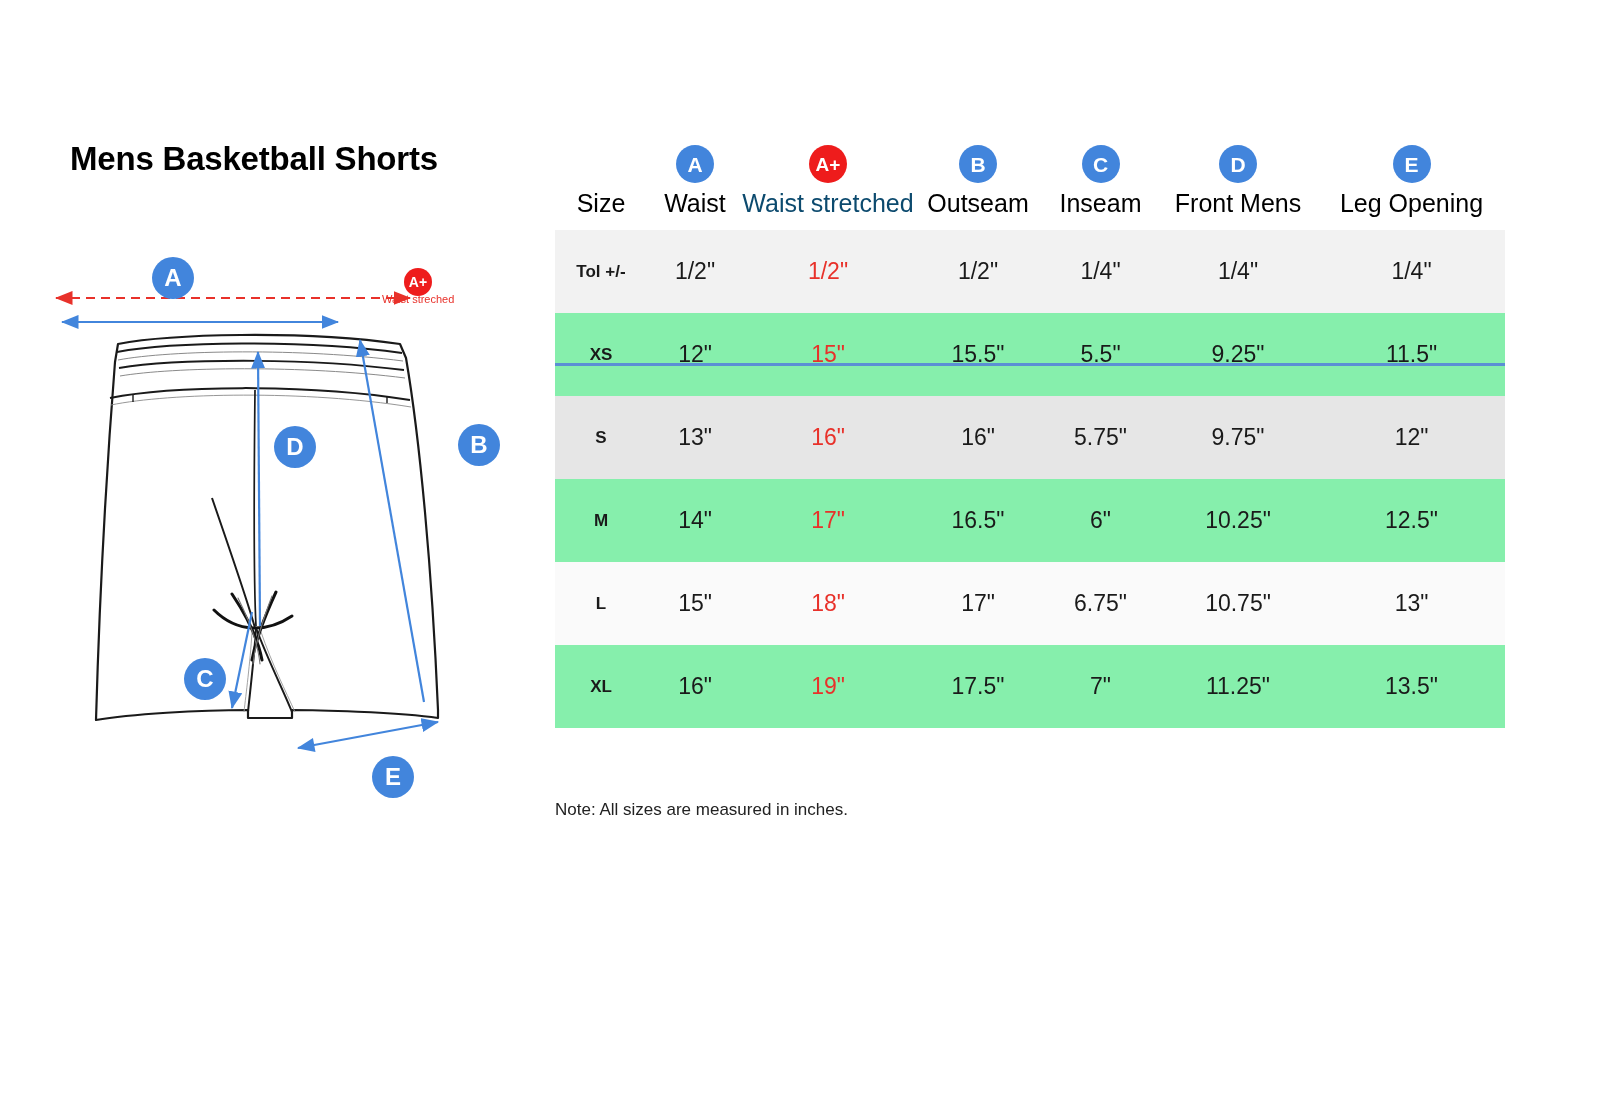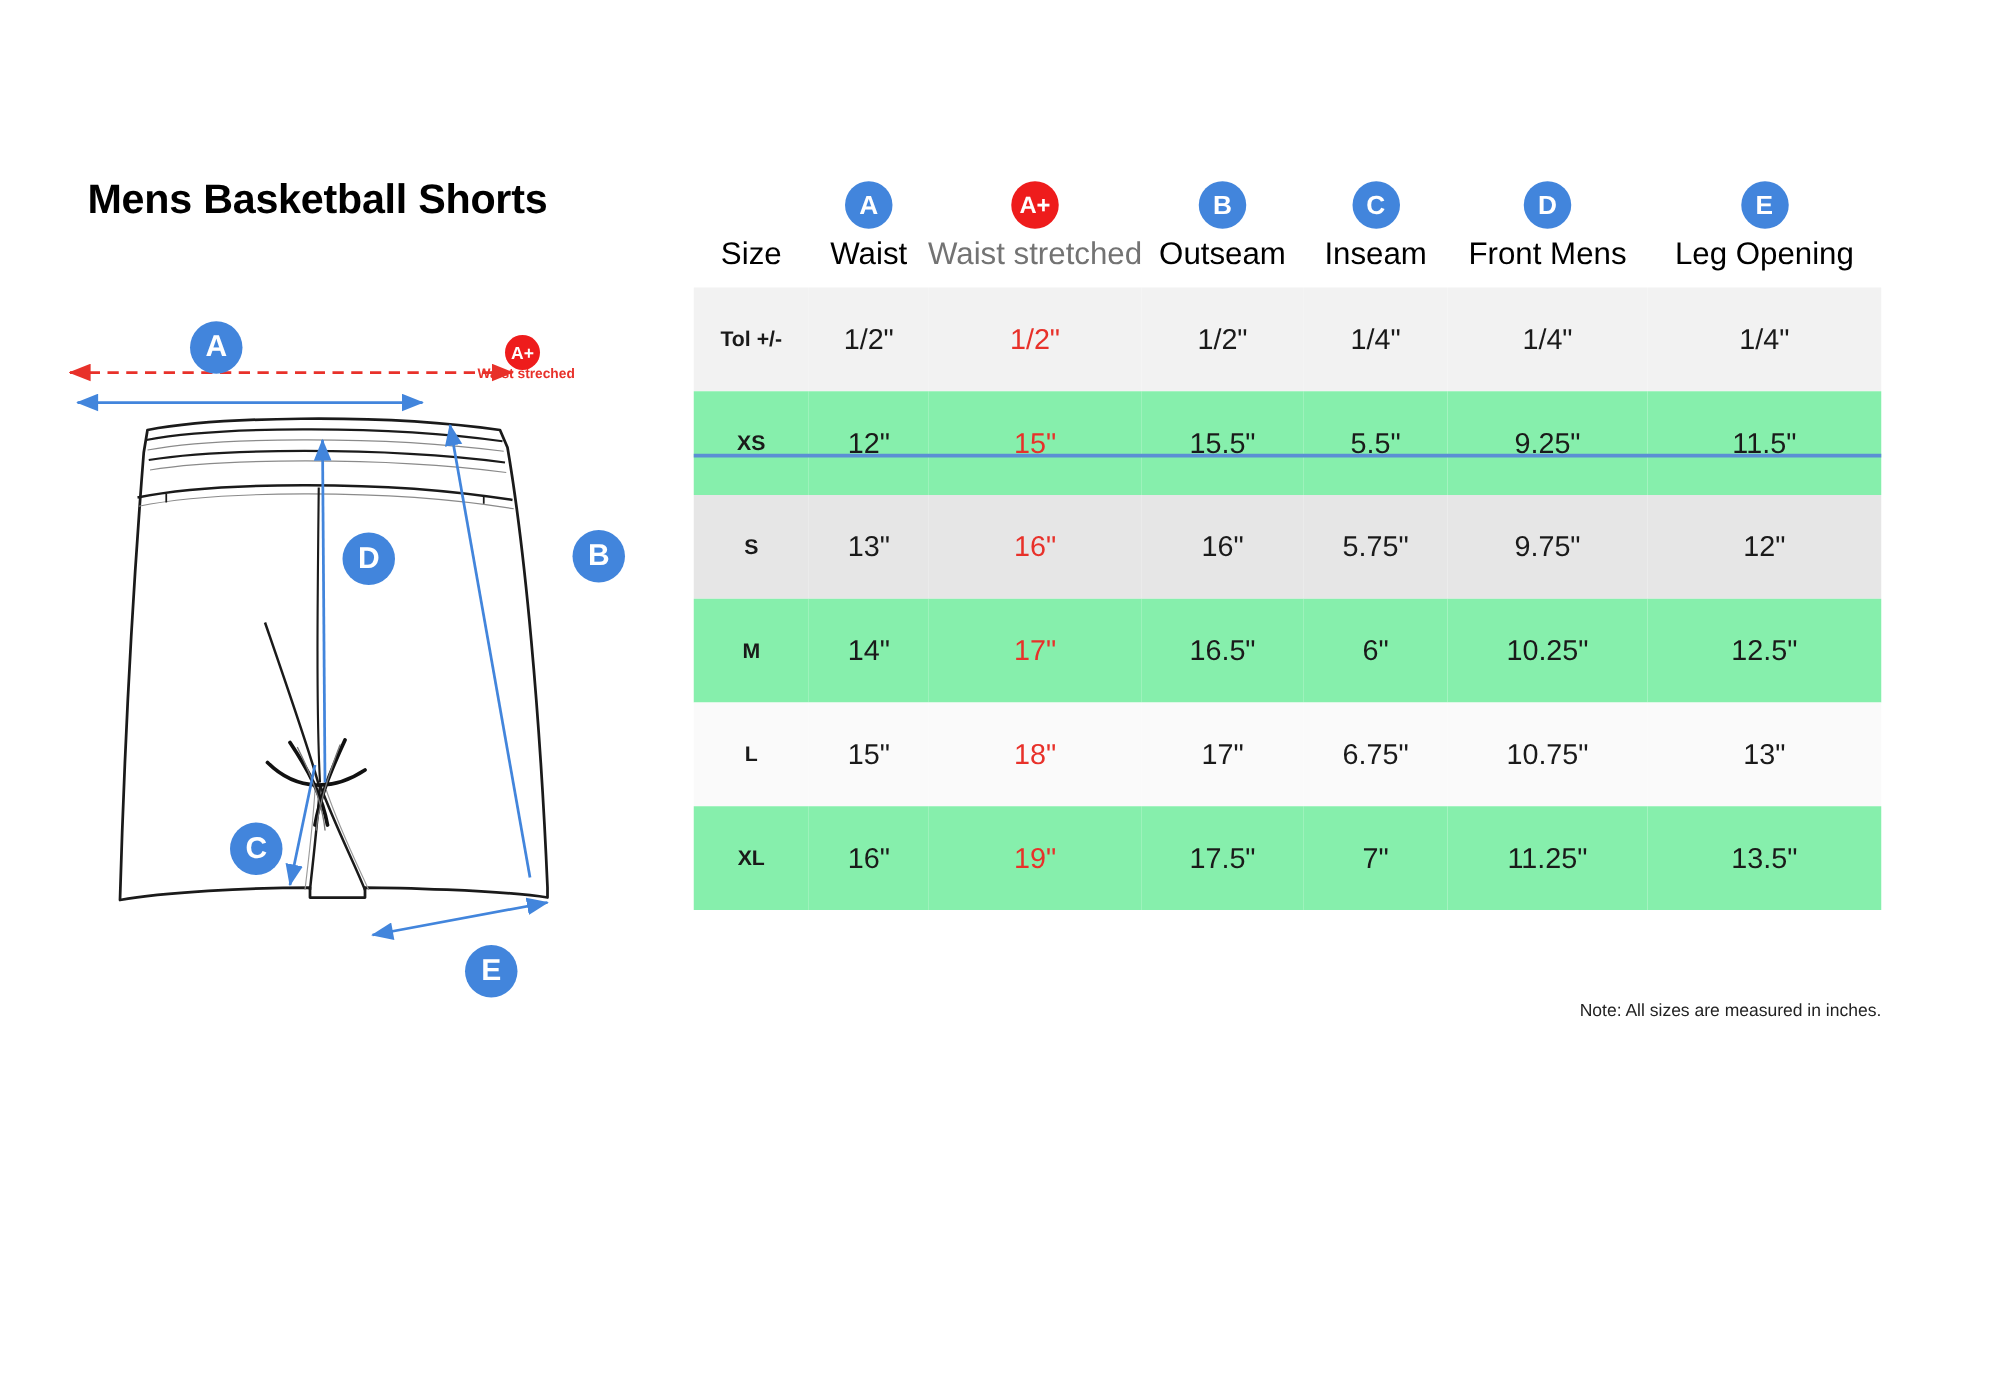--- a/index.html
+++ b/index.html
@@ -73,21 +73,21 @@
   #badge-c   { left: 184px; top: 658px; }
   #badge-d   { left: 274px; top: 426px; }
   #badge-e   { left: 372px; top: 756px; }
   #badge-aplus { left: 404px; top: 268px; }
 
   #waist-stretched-label {
     position: absolute;
     left: 382px;
     top: 293px;
     font-size: 11px;
-    font-weight: bold;
+    font-weight: normal;
     color: #E8312A;
     white-space: nowrap;
   }
 
   
   #table-panel {
     position: absolute;
     left: 555px;
     top: 0;
     width: 1045px;
@@ -144,21 +144,21 @@
   .th-badge.blue { background: #4285DC; }
   .th-badge.red  { background: #EE1C1C; font-size: 19px; }
   .th-badge.empty { background: transparent; }
 
   .th-label {
     font-size: 25px;
     font-weight: normal;
     white-space: nowrap;
     padding-bottom: 12px;
   }
-  .th-label.red { color: #737373; }
+  .th-label.red { color: #0c4a6e; }
 
   #header-rule {
     position: absolute;
     left: 0px;
     top: 363px;
     width: 950px;
     height: 3px;
     background: #5B8FD4;
   }
 
@@ -181,22 +181,21 @@
   tr.shade-dark  td { background: #E6E6E6; }
   tr.shade-mid   td { background: #F2F2F2; }
   tr.shade-light td { background: #FAFAFA; }
   tr.shade-none  td { background: #86efac; }
 
   #table-note {
     position: absolute;
     left: 0;
     top: 800px;
     width: 950px;
-    text-align: right;
-    font-size: 14px;
+    font-size: 17px;
     color: #222222;
   }
 </style>
 </head>
 <body>
 
 <div id="page">
 
   <div id="illustration-panel">
 

